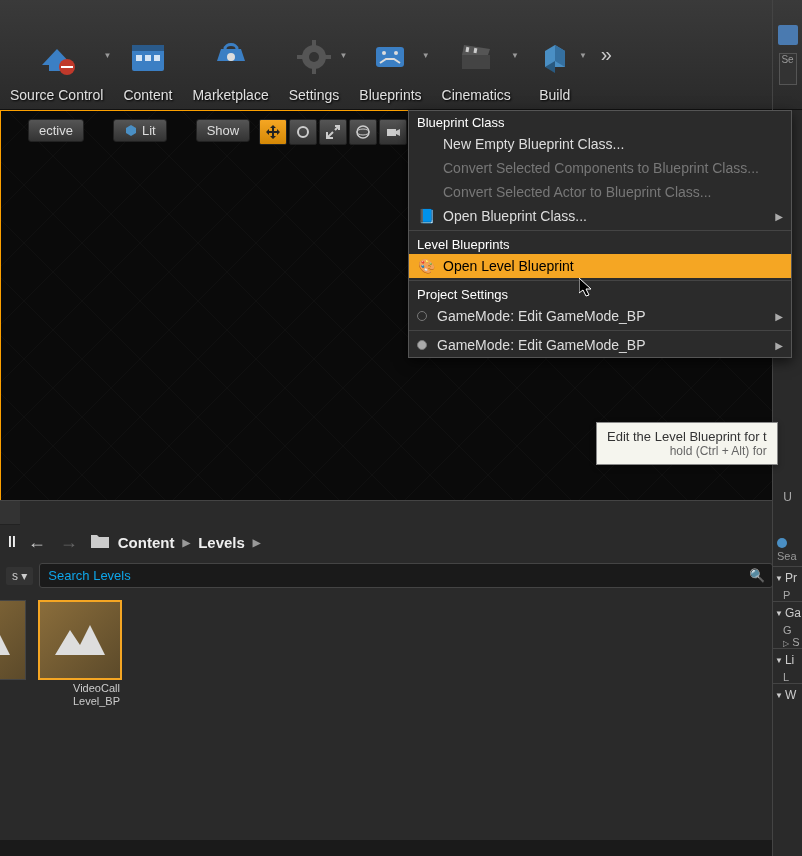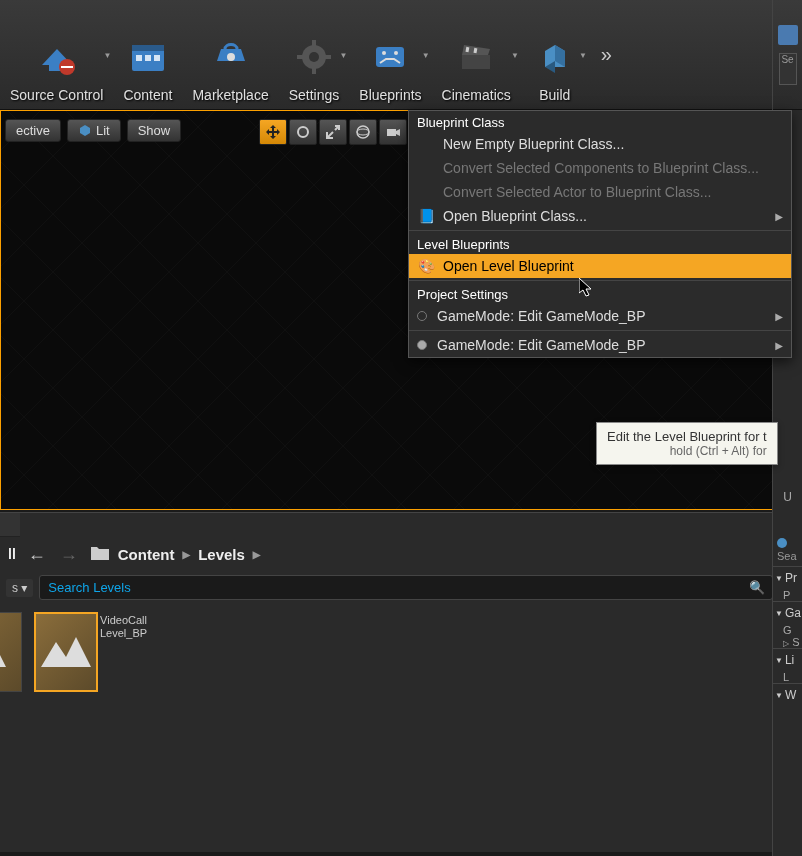--- a/index.html
+++ b/index.html
@@ -9,21 +9,21 @@
 .toolbar { display: flex; background: linear-gradient(to bottom, #3a3a3a, #2a2a2a); height: 110px; border-bottom: 1px solid #111; align-items: center; padding: 0 4px; gap: 8px; }
 .toolbar-btn { display: flex; flex-direction: column; align-items: center; justify-content: flex-end; height: 100%; padding: 8px 6px 6px 6px; cursor: pointer; position: relative; }
 .toolbar-icon { width: 48px; height: 48px; display: flex; align-items: center; justify-content: center; margin-bottom: 6px; }
 .toolbar-label { font-size: 14px; color: #e0e0e0; text-shadow: 1px 1px 2px #000; }
 .toolbar-dd { position: absolute; right: -2px; top: 50%; transform: translateY(-50%); color: #999; font-size: 8px; }
 .toolbar-overflow { display: flex; align-items: center; padding: 0 8px; font-size: 20px; color: #ccc; cursor: pointer; }
 
 
 .viewport-wrap { position: relative; height: 400px; background: #0a0a0a; border: 1px solid #fca000; }
 .viewport-overlay { position: absolute; top: 8px; left: 0; display: flex; gap: 6px; padding-left: 4px; align-items: center; }
-.vp-btn { background: linear-gradient(to bottom, #555, #333); border: 1px solid #222; border-radius: 3px; padding: 3px 10px; font-size: 13px; color: #ddd; cursor: pointer; display: flex; gap: 4px; }
+.vp-btn { background: linear-gradient(to bottom, #555, #333); border: 1px solid #222; border-radius: 3px; padding: 3px 10px; font-size: 13px; color: #ddd; cursor: pointer; display: flex; gap: 4px; margin-left: 23px; }
 .vp-icon-row { position: absolute; top: 8px; left: 258px; display: flex; gap: 2px; }
 .vp-icon-btn { width: 28px; height: 26px; background: linear-gradient(to bottom, #555, #333); border: 1px solid #222; border-radius: 2px; display: flex; align-items: center; justify-content: center; cursor: pointer; }
 .vp-icon-btn.active { background: linear-gradient(to bottom, #f5a623, #d48806); }
 .grid-lines { position: absolute; inset: 0; opacity: 0.15; background-image: repeating-linear-gradient(45deg, transparent, transparent 40px, #333 40px, #333 41px), repeating-linear-gradient(-45deg, transparent, transparent 40px, #333 40px, #333 41px); }
 
 
 .dropdown { position: absolute; top: 110px; left: 408px; width: 384px; background: #2b2b2b; border: 1px solid #555; box-shadow: 0 4px 12px rgba(0,0,0,0.6); z-index: 100; }
 .dd-section { font-size: 13px; color: #ffffff; padding: 4px 8px 2px 8px; }
 .dd-item { display: flex; align-items: center; padding: 4px 8px; font-size: 14px; color: #ddd; cursor: pointer; position: relative; }
 .dd-item.disabled { color: #777; cursor: default; }
@@ -32,34 +32,34 @@
 .dd-arrow { position: absolute; right: 8px; font-size: 10px; color: #aaa; }
 .dd-divider { height: 1px; background: #444; margin: 2px 0; }
 .dd-radio { width: 10px; height: 10px; border-radius: 50%; border: 1px solid #777; margin-right: 10px; display: inline-block; }
 .dd-radio.filled { background: #aaa; }
 
 
 .tooltip { position: absolute; top: 422px; left: 596px; background: #f5f5ee; border: 1px solid #888; padding: 6px 10px; font-size: 13px; color: #333; z-index: 200; box-shadow: 0 2px 6px rgba(0,0,0,0.3); white-space: nowrap; }
 .tooltip-sub { font-size: 12px; color: #666; text-align: right; }
 
 
-.content-browser { position: absolute; bottom: 4px; left: 0; right: 0; height: 340px; background: #2a2a2a; border-top: 1px solid #444; display: flex; flex-direction: column; }
+.content-browser { position: absolute; bottom: 16px; left: 0; right: 0; height: 340px; background: #2a2a2a; border-top: 1px solid #444; display: flex; flex-direction: column; }
 .cb-tab { background: #333; width: 20px; height: 24px; border-bottom: 1px solid #222; }
 .cb-nav { display: flex; align-items: center; padding: 6px 8px; gap: 10px; background: #2a2a2a; }
 .cb-nav-btn { color: #ccc; cursor: pointer; font-size: 18px; padding: 0 2px; }
 .cb-crumb { display: flex; align-items: center; gap: 8px; font-size: 15px; font-weight: bold; color: #eee; }
 .cb-crumb-sep { color: #999; font-size: 10px; }
 .cb-filter { display: flex; align-items: center; padding: 4px 6px; gap: 6px; }
 .cb-filter-dd { background: #333; padding: 2px 6px; font-size: 12px; color: #ccc; border-radius: 2px; }
 .cb-search { flex: 1; background: #1a1a1a; border: 1px solid #444; border-radius: 3px; padding: 4px 28px 4px 8px; color: #999; font-size: 13px; position: relative; display: flex; align-items: center; }
 .cb-search::after { content: ''; }
 .cb-search-icon { position: absolute; right: 6px; color: #888; }
 .cb-save-icon { color: #888; cursor: pointer; font-size: 14px; }
 .cb-assets { display: flex; padding: 8px; gap: 8px; }
-.asset { width: 88px; display: flex; flex-direction: row; align-items: flex-start; cursor: pointer; }
+.asset { width: 88px; display: flex; flex-direction: column; align-items: flex-end; cursor: pointer; }
 .asset.selected .asset-thumb { border: 2px solid #f5a623; }
 .asset-thumb { width: 84px; height: 80px; background: linear-gradient(135deg, #8a6d3b, #5c4a2a); border: 1px solid #444; display: flex; align-items: center; justify-content: center; color: #ddd; }
 .asset-label { font-size: 11px; color: #ccc; text-align: center; padding: 2px; line-height: 1.2; }
 
 
 .right-panel { position: absolute; right: 0; top: 0; width: 30px; height: 100%; background: #2a2a2a; border-left: 1px solid #444; display: flex; flex-direction: column; }
 .rp-top { height: 110px; background: linear-gradient(to bottom, #3a3a3a, #2a2a2a); border-bottom: 1px solid #111; display: flex; flex-direction: column; align-items: center; justify-content: center; gap: 8px; }
 .rp-icon { width: 20px; height: 20px; background: #4a7ab0; border-radius: 2px; }
 .rp-search { width: 18px; height: 32px; background: #333; border: 1px solid #555; font-size: 10px; text-align: center; color: #999; }
 .rp-mid { flex: 1; }

